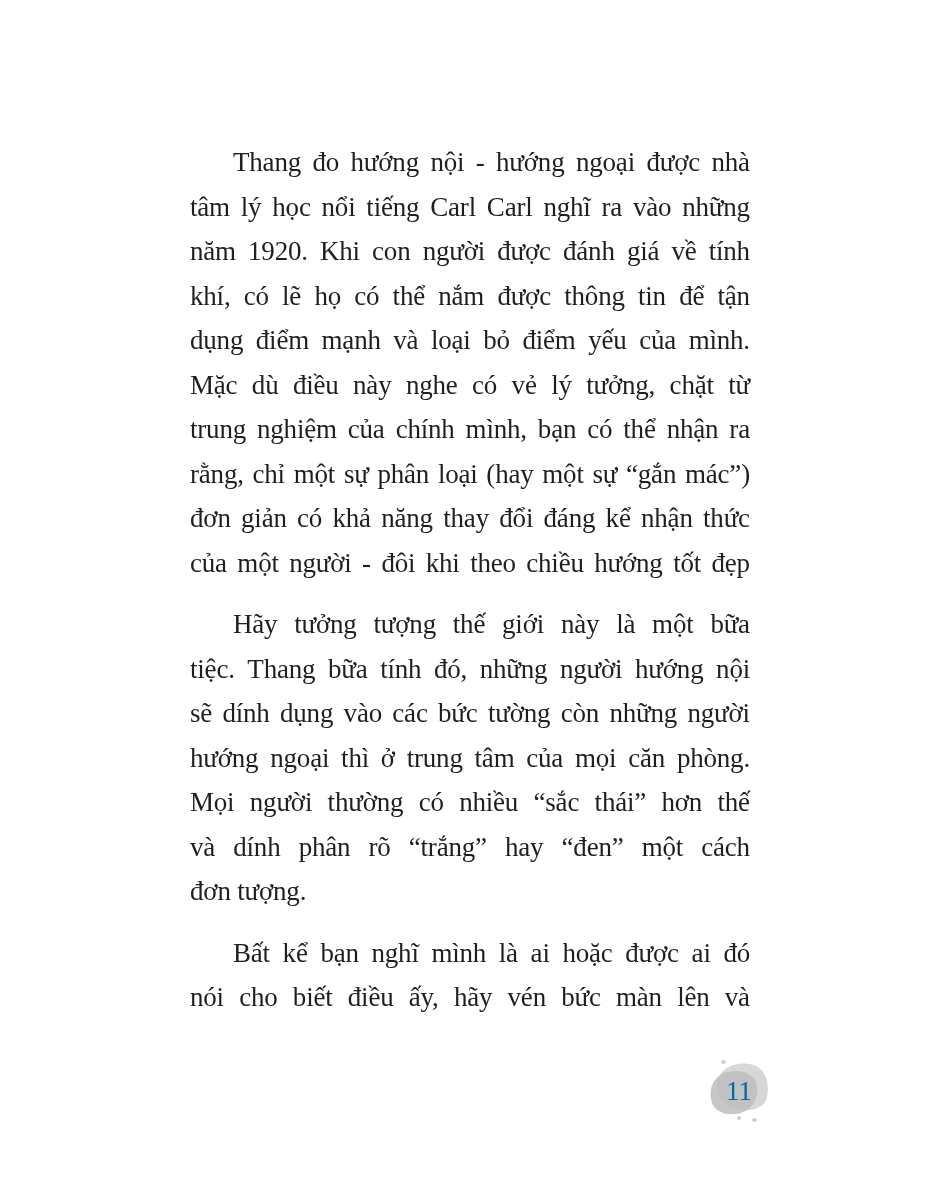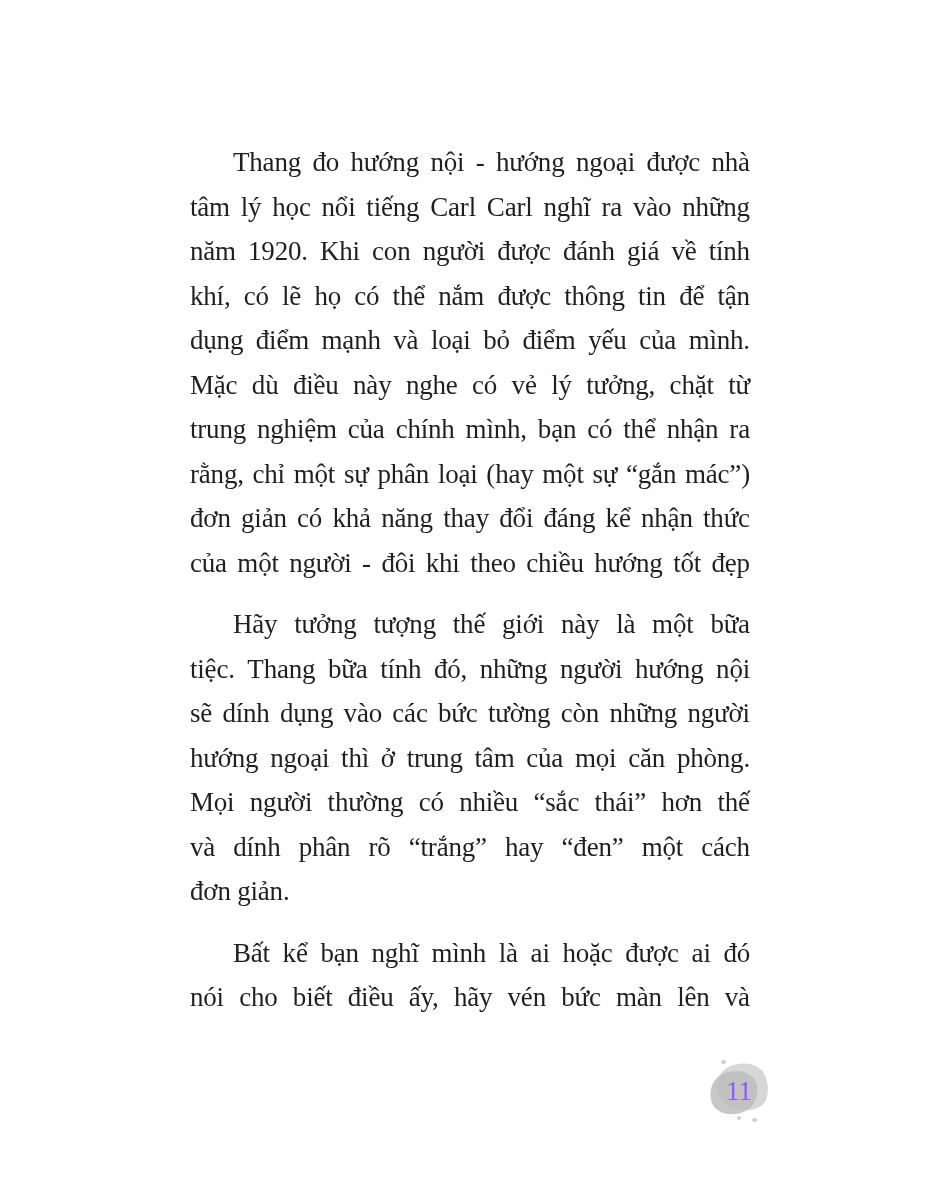--- a/index.html
+++ b/index.html
@@ -60,21 +60,21 @@
   .speck-2 { left: 30px; top: 55px; width: 4px; height: 4px; }
   .speck-3 { left: 45px; top: 57px; width: 5px; height: 4px; }
   .page-number {
     position: absolute;
     left: 0; top: 0;
     width: 64px; height: 60px;
     display: flex;
     align-items: center;
     justify-content: center;
     font-size: 27px;
-    color: #8b5cf6;
+    color: #0369a1;
   }
 </style>
 </head>
 <body>
 
 <div class="page" style="background: rgb(255, 255, 255); color: rgb(31, 31, 31);">
   <div class="text-block">
       <div class="paragraph">
         <div class="line indent justified">
           <span class="word">Thang</span>
@@ -265,21 +265,21 @@
           <span class="word">và</span>
           <span class="word">dính</span>
           <span class="word">phân</span>
           <span class="word">rõ</span>
           <span class="word">“trắng”</span>
           <span class="word">hay</span>
           <span class="word">“đen”</span>
           <span class="word">một</span>
           <span class="word">cách</span>
         </div>
-        <div class="line">đơn giản.</div>
+        <div class="line">đơn tượng.</div>
       </div>
       <div class="paragraph">
         <div class="line indent justified">
           <span class="word">Bất</span>
           <span class="word">kể</span>
           <span class="word">bạn</span>
           <span class="word">nghĩ</span>
           <span class="word">mình</span>
           <span class="word">là</span>
           <span class="word">ai</span>

